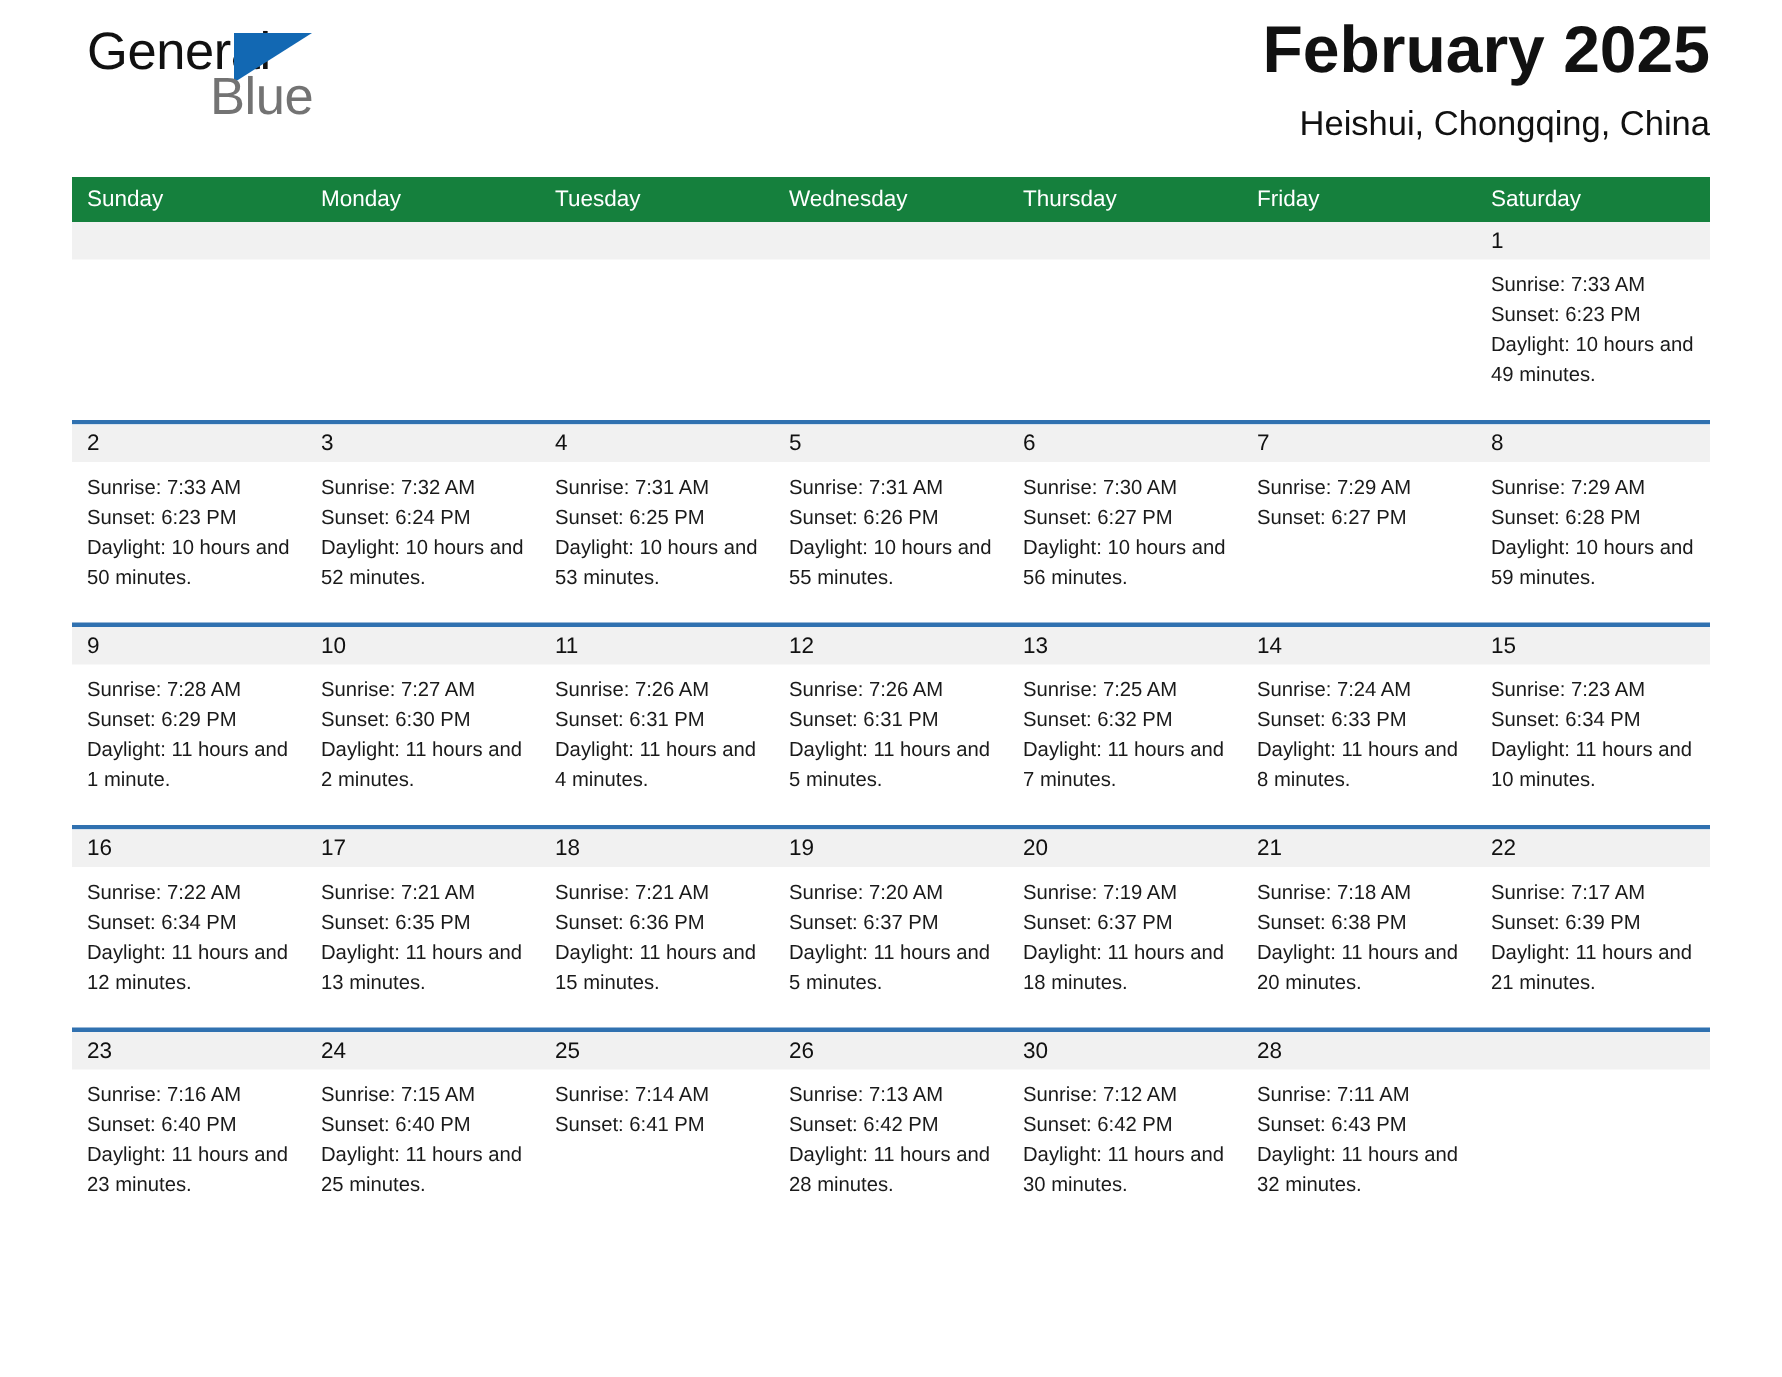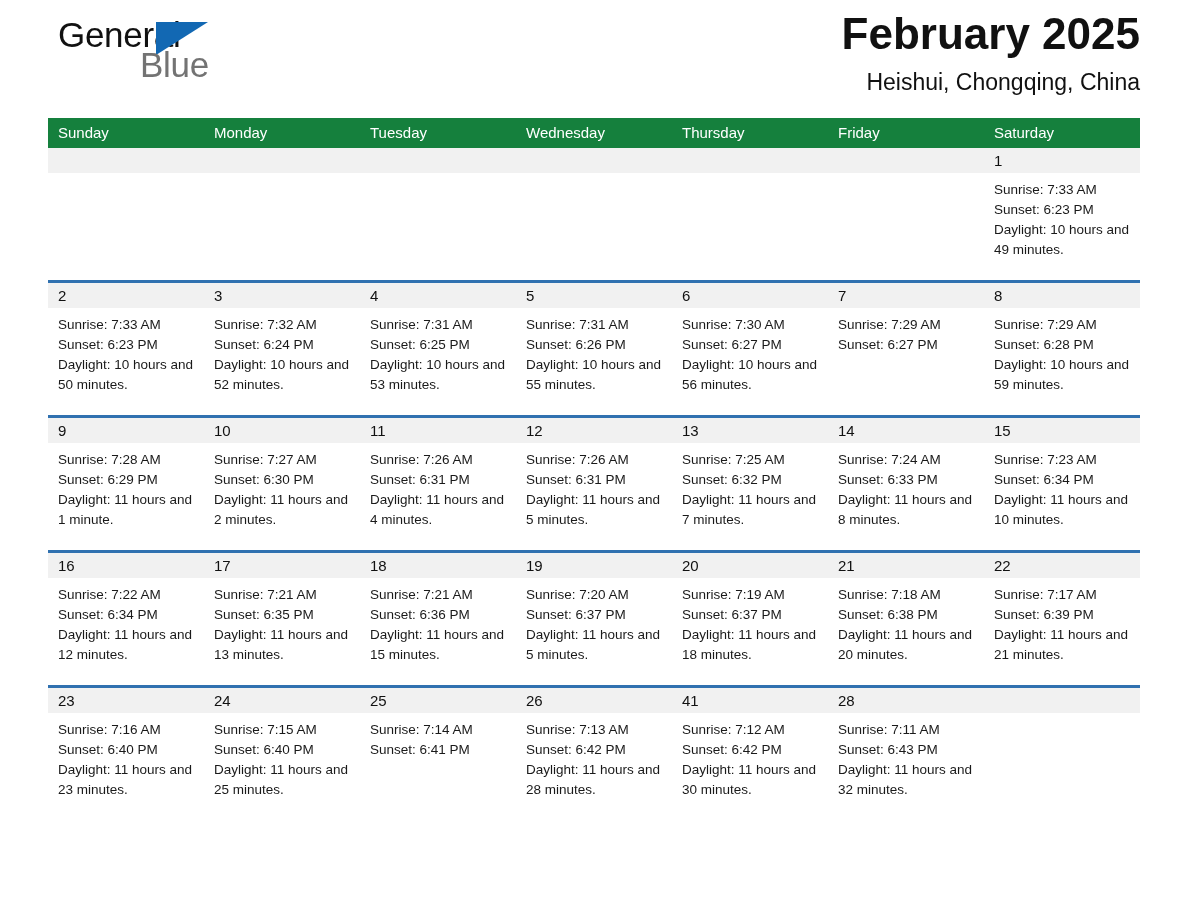--- a/index.html
+++ b/index.html
@@ -414,21 +414,21 @@
           </div>
           <div class="day">
             <div class="day-num-band">26</div>
             <div class="day-info">
               <div>Sunrise: 7:13 AM</div>
               <div>Sunset: 6:42 PM</div>
               <div class="wrap">Daylight: 11 hours and 28 minutes.</div>
             </div>
           </div>
           <div class="day">
-            <div class="day-num-band">41</div>
+            <div class="day-num-band">30</div>
             <div class="day-info">
               <div>Sunrise: 7:12 AM</div>
               <div>Sunset: 6:42 PM</div>
               <div class="wrap">Daylight: 11 hours and 30 minutes.</div>
             </div>
           </div>
           <div class="day">
             <div class="day-num-band">28</div>
             <div class="day-info">
               <div>Sunrise: 7:11 AM</div>

